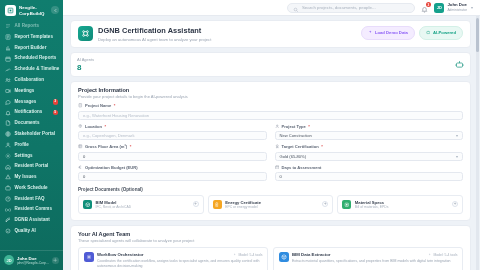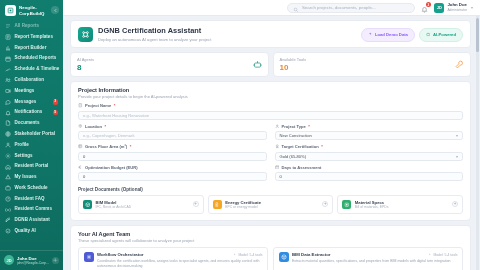--- a/index.html
+++ b/index.html
@@ -114,21 +114,21 @@
 
   .content { flex: 1; overflow: hidden; padding: 4px 9px 0 7px; position: relative; }
 
   .card {
     background: #fff; border: 1px solid #e8ecf2;
     border-radius: 4px;
   }
 
   
   .page-head {
-    display: flex; align-items: flex-end; gap: 5px;
+    display: flex; align-items: flex-start; gap: 5px;
     padding: 5px 7px; margin-bottom: 4px;
   }
   .ph-icon {
     width: 15px; height: 15px; flex: 0 0 15px; border-radius: 4px;
     background: linear-gradient(135deg,#17a892,#0f8a78);
     display:flex;align-items:center;justify-content:center;
   }
   .ph-icon svg { width: 9px; height: 9px; }
   .ph-title { font-size: 7.4px; font-weight: bold; color: #2c3545; letter-spacing: .05px;}
   .ph-sub { font-size: 4.2px; color: #9aa4b2; margin-top: 1.5px; }
@@ -543,31 +543,20 @@
             <div class="stat-value" style="color:#0f8f7a">8</div>
           </div>
           <span class="stat-ico">
             <svg viewBox="0 0 24 24" fill="none" stroke="#0f8f7a" stroke-width="2">
                 <rect x="4" y="8" width="16" height="11" rx="2.5"></rect>
                 <path d="M12 3v5M8 13h.01M16 13h.01M2 12v3M22 12v3"></path>
               </svg>
           </span>
         </div>
 
-        <div class="card stat">
-          <div>
-            <div class="stat-label">Available Tools</div>
-            <div class="stat-value" style="color:#ef8a25">10</div>
-          </div>
-          <span class="stat-ico">
-            <svg viewBox="0 0 24 24" fill="none" stroke="#ef8a25" stroke-width="2">
-                <path d="M15 3a5 5 0 00-4.6 7L3 17.4 6.6 21l7.4-7.4A5 5 0 1015 3z"></path>
-              </svg>
-          </span>
-        </div>
 
 
       </section>
 
       <section class="card sect">
         <div class="sect-title">Project Information</div>
         <div class="sect-sub">Provide your project details to begin the AI-powered analysis</div>
 
         <div class="field-label">
           <span>

